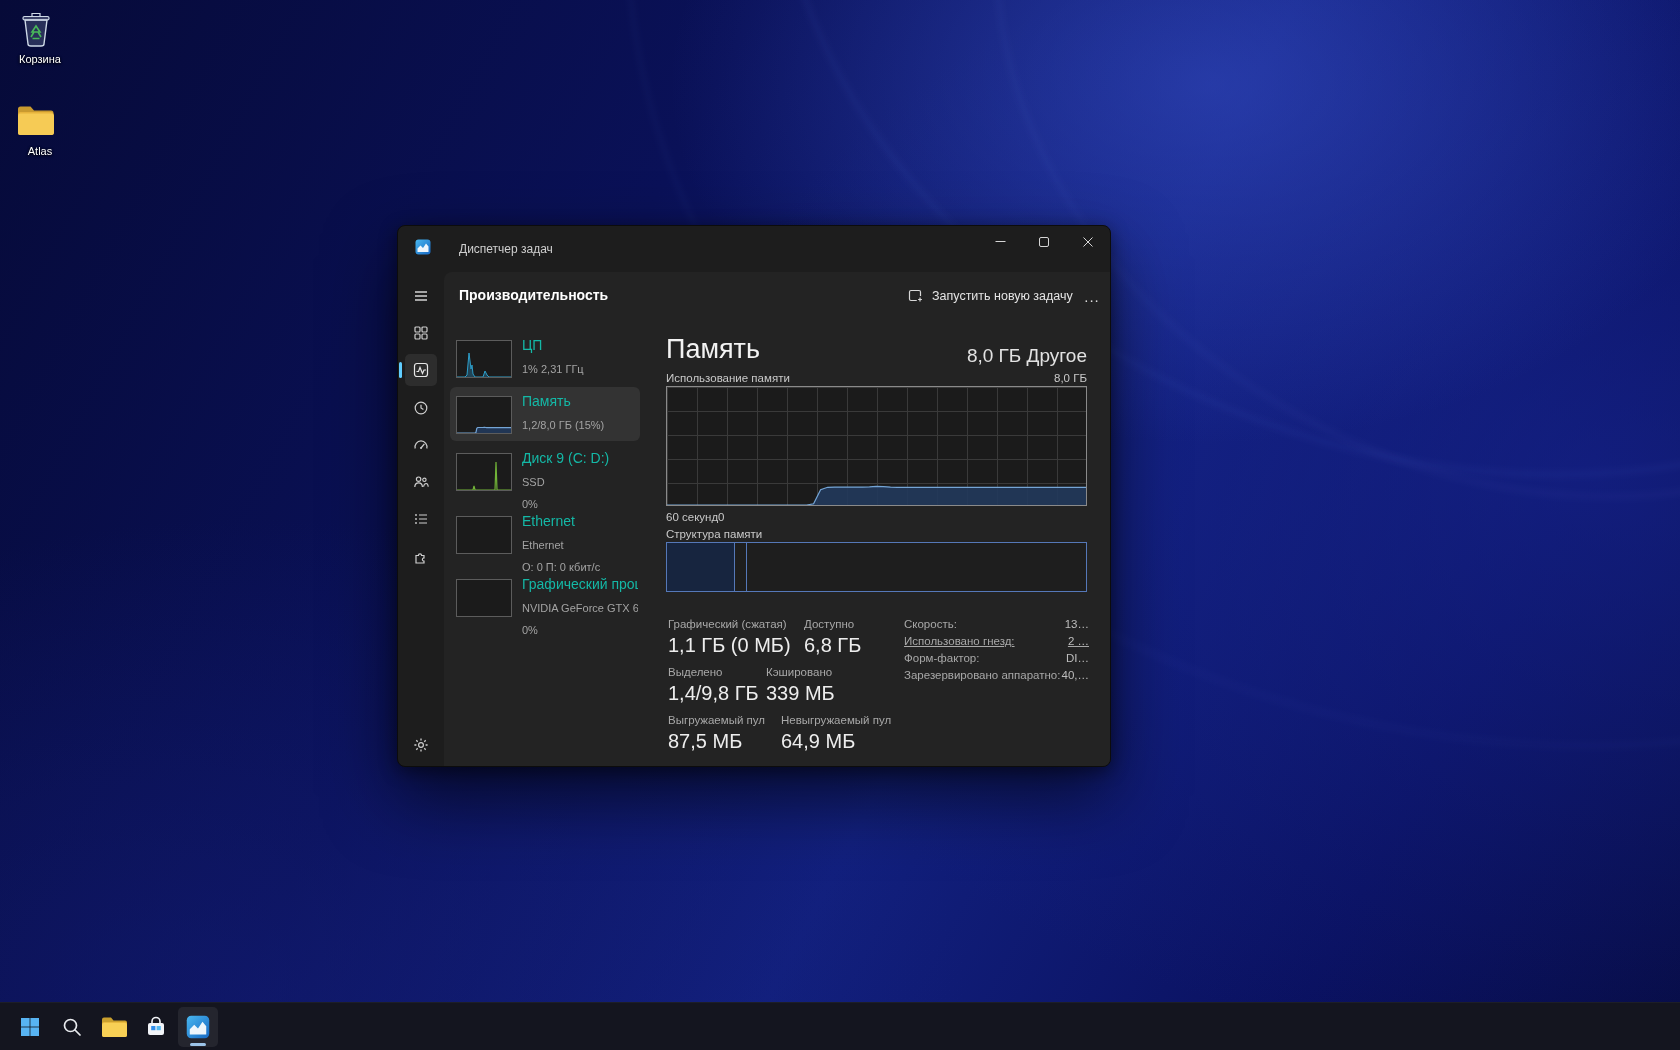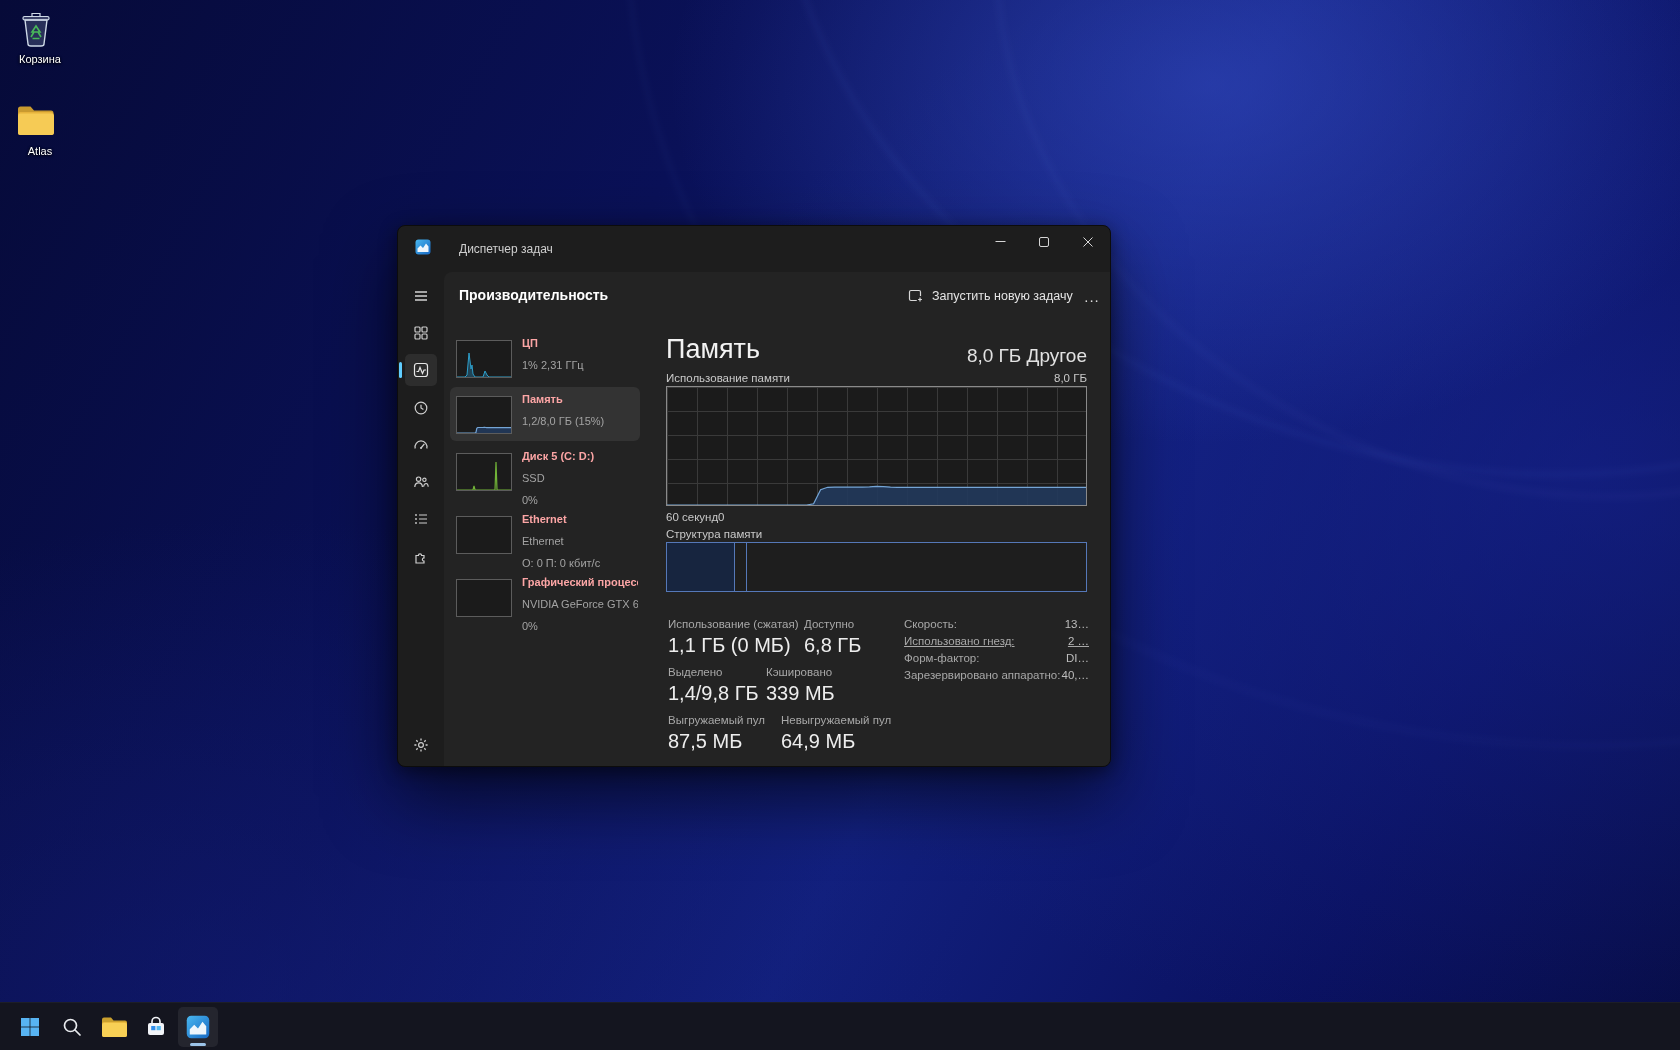--- a/index.html
+++ b/index.html
@@ -49,21 +49,21 @@
   
   .page-title { position:absolute; left:61px; top:61px; font-size:14px; font-weight:700; color:#fff; }
   .run-task { position:absolute; left:504px; top:57px; height:26px; display:flex; align-items:center; gap:8px; padding:0 6px; border-radius:4px; color:#e4e4e4; font-size:12.5px; }
   .more-btn { position:absolute; left:681px; top:57px; width:26px; height:26px; display:flex; align-items:center; justify-content:center; border-radius:4px; color:#dcdcdc; font-size:15px; letter-spacing:1px; }
 
   
   .perf-item { position:absolute; left:52px; width:190px; border-radius:6px; }
   .perf-item.sel { background:#333333; }
   .perf-thumb { position:absolute; left:6px; top:9px; width:56px; height:38px; background:#1b1b1b; border:1px solid #5c5c5c; }
   .perf-text { position:absolute; left:72px; top:6px; }
-  .perf-name { font-size:11px; color:#fca5a5; white-space:nowrap; overflow:hidden; max-width:116px;font-weight:bold; }
+  .perf-name { font-size:14px; color:#14b8a6; white-space:nowrap; overflow:hidden; max-width:116px; }
   .perf-sub { font-size:11px; color:#a3a3a3; margin-top:10px; white-space:nowrap; overflow:hidden; max-width:116px; }
 
   
   .mem-title { position:absolute; left:268px; top:108px; font-size:27px; font-weight:300; color:#f2f2f2; }
   .mem-total { position:absolute; left:268px; top:119px; width:421px; text-align:right; font-size:19px; color:#e2e2e2; }
   .chart-caption { position:absolute; left:268px; top:146px; width:421px; font-size:11.5px; color:#c9c9c9; display:flex; justify-content:space-between; }
   .usage-graph { position:absolute; left:268px; top:160px; width:421px; height:120px; border:1px solid #8a8a8a; background:#1b1b1b; }
   .usage-grid { position:absolute; inset:0;
     background-image:
       repeating-linear-gradient(to right, #3a3a3a 0 1px, transparent 1px 30px),
@@ -271,21 +271,21 @@
     </div>
   </div>
 
   <div class="perf-item" style="top:218px; height:60px;">
     <div class="perf-thumb">
       <svg width="54" height="36" viewBox="0 0 54 36">
         <path d="M0 36 L16 36 L17 32 L18 36 L38 36 L39 8 L40 36 L54 36" fill="none" stroke="#72b438" stroke-width="1.2"></path>
       </svg>
     </div>
     <div class="perf-text">
-      <div class="perf-name">Диск 5 (C: D:)</div>
+      <div class="perf-name">Диск 9 (C: D:)</div>
       <div class="perf-sub">SSD</div>
       <div class="perf-sub">0%</div>
     </div>
   </div>
 
   <div class="perf-item" style="top:281px; height:60px;">
     <div class="perf-thumb"></div>
     <div class="perf-text">
       <div class="perf-name">Ethernet</div>
       <div class="perf-sub">Ethernet</div>
@@ -323,21 +323,21 @@
     <span>0</span>
   </div>
 
   <div class="comp-caption">Структура памяти</div>
   <div class="comp-bar" id="comp-bar">
       <div class="comp-seg filled divided" style="width: 16.2%;"></div>
       <div class="comp-seg divided" style="width: 3%;"></div>
       <div class="comp-seg" style="width: 80.8%;"></div>
     </div>
 
-  <div class="stat-label" style="left:270px; top:392px;">Использование (сжатая)</div>
+  <div class="stat-label" style="left:270px; top:392px;">Графический (сжатая)</div>
   <div class="stat-value" style="left:270px; top:408px;">1,1 ГБ (0 МБ)</div>
   <div class="stat-label" style="left:406px; top:392px;">Доступно</div>
   <div class="stat-value" style="left:406px; top:408px;">6,8 ГБ</div>
 
   <div class="stat-label" style="left:270px; top:440px;">Выделено</div>
   <div class="stat-value" style="left:270px; top:456px;">1,4/9,8 ГБ</div>
   <div class="stat-label" style="left:368px; top:440px;">Кэшировано</div>
   <div class="stat-value" style="left:368px; top:456px;">339 МБ</div>
 
   <div class="stat-label" style="left:270px; top:488px;">Выгружаемый пул</div>

